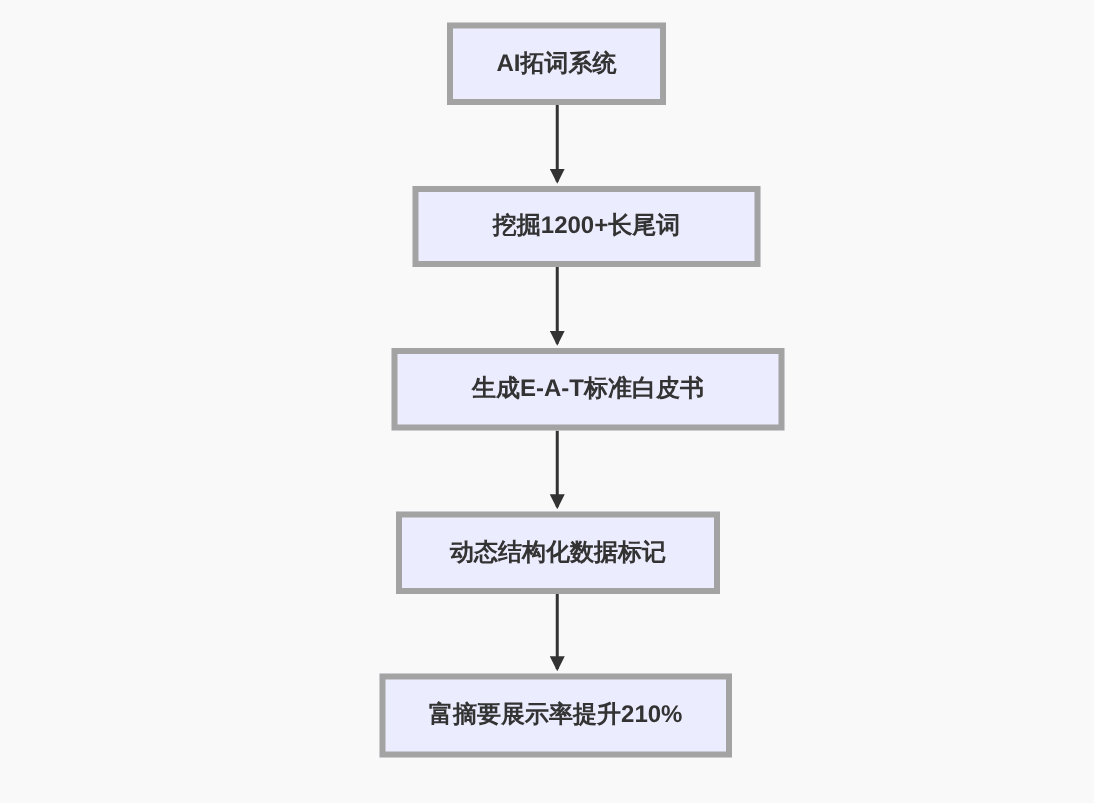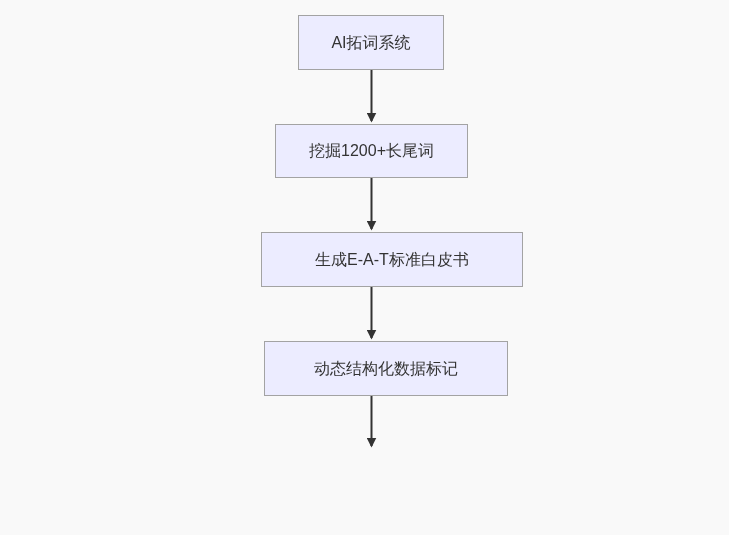--- a/index.html
+++ b/index.html
@@ -13,34 +13,35 @@
     position: relative;
     width: 729px;
     height: 535px;
     background: #f9f9f9;
     overflow: hidden;
   }
   .flow-node {
     position: absolute;
     box-sizing: border-box;
     background: #ECECFF;
-    border: 1px solid #a3a3a3;
+    border: 4px solid #a3a3a3;
     color: #333333;
     font-size: 16px;
     line-height: 1;
     display: flex;
     align-items: center;
     justify-content: center;
     text-align: center;
     white-space: nowrap;
+    font-weight: bold;
   }
   .node-0 { left: 298px; top: 15px;  width: 146px; height: 55px; }
-  .node-1 { left: 275px; top: 124px; width: 193px; height: 54px; }
+  .node-1 { left: 275px; top: 124px; width: 232px; height: 54px; }
   .node-2 { left: 261px; top: 232px; width: 262px; height: 55px; }
-  .node-3 { left: 264px; top: 341px; width: 244px; height: 55px; }
+  .node-3 { left: 264px; top: 341px; width: 216px; height: 55px; }
   .node-4 { left: 253px; top: 449px; width: 235px; height: 56px; }
   .edges-layer {
     position: absolute;
     left: 0;
     top: 0;
     width: 729px;
     height: 535px;
     pointer-events: none;
   }
 </style>
@@ -62,14 +63,15 @@
   </svg>
 
   <div class="flow-node node-0">AI拓词系统</div>
 
   <div class="flow-node node-1">挖掘1200+长尾词</div>
 
   <div class="flow-node node-2">生成E-A-T标准白皮书</div>
 
   <div class="flow-node node-3">动态结构化数据标记</div>
 
+  <div class="flow-node node-4">富摘要展示率提升210%</div>
 
 </div>
 
 </body></html>

